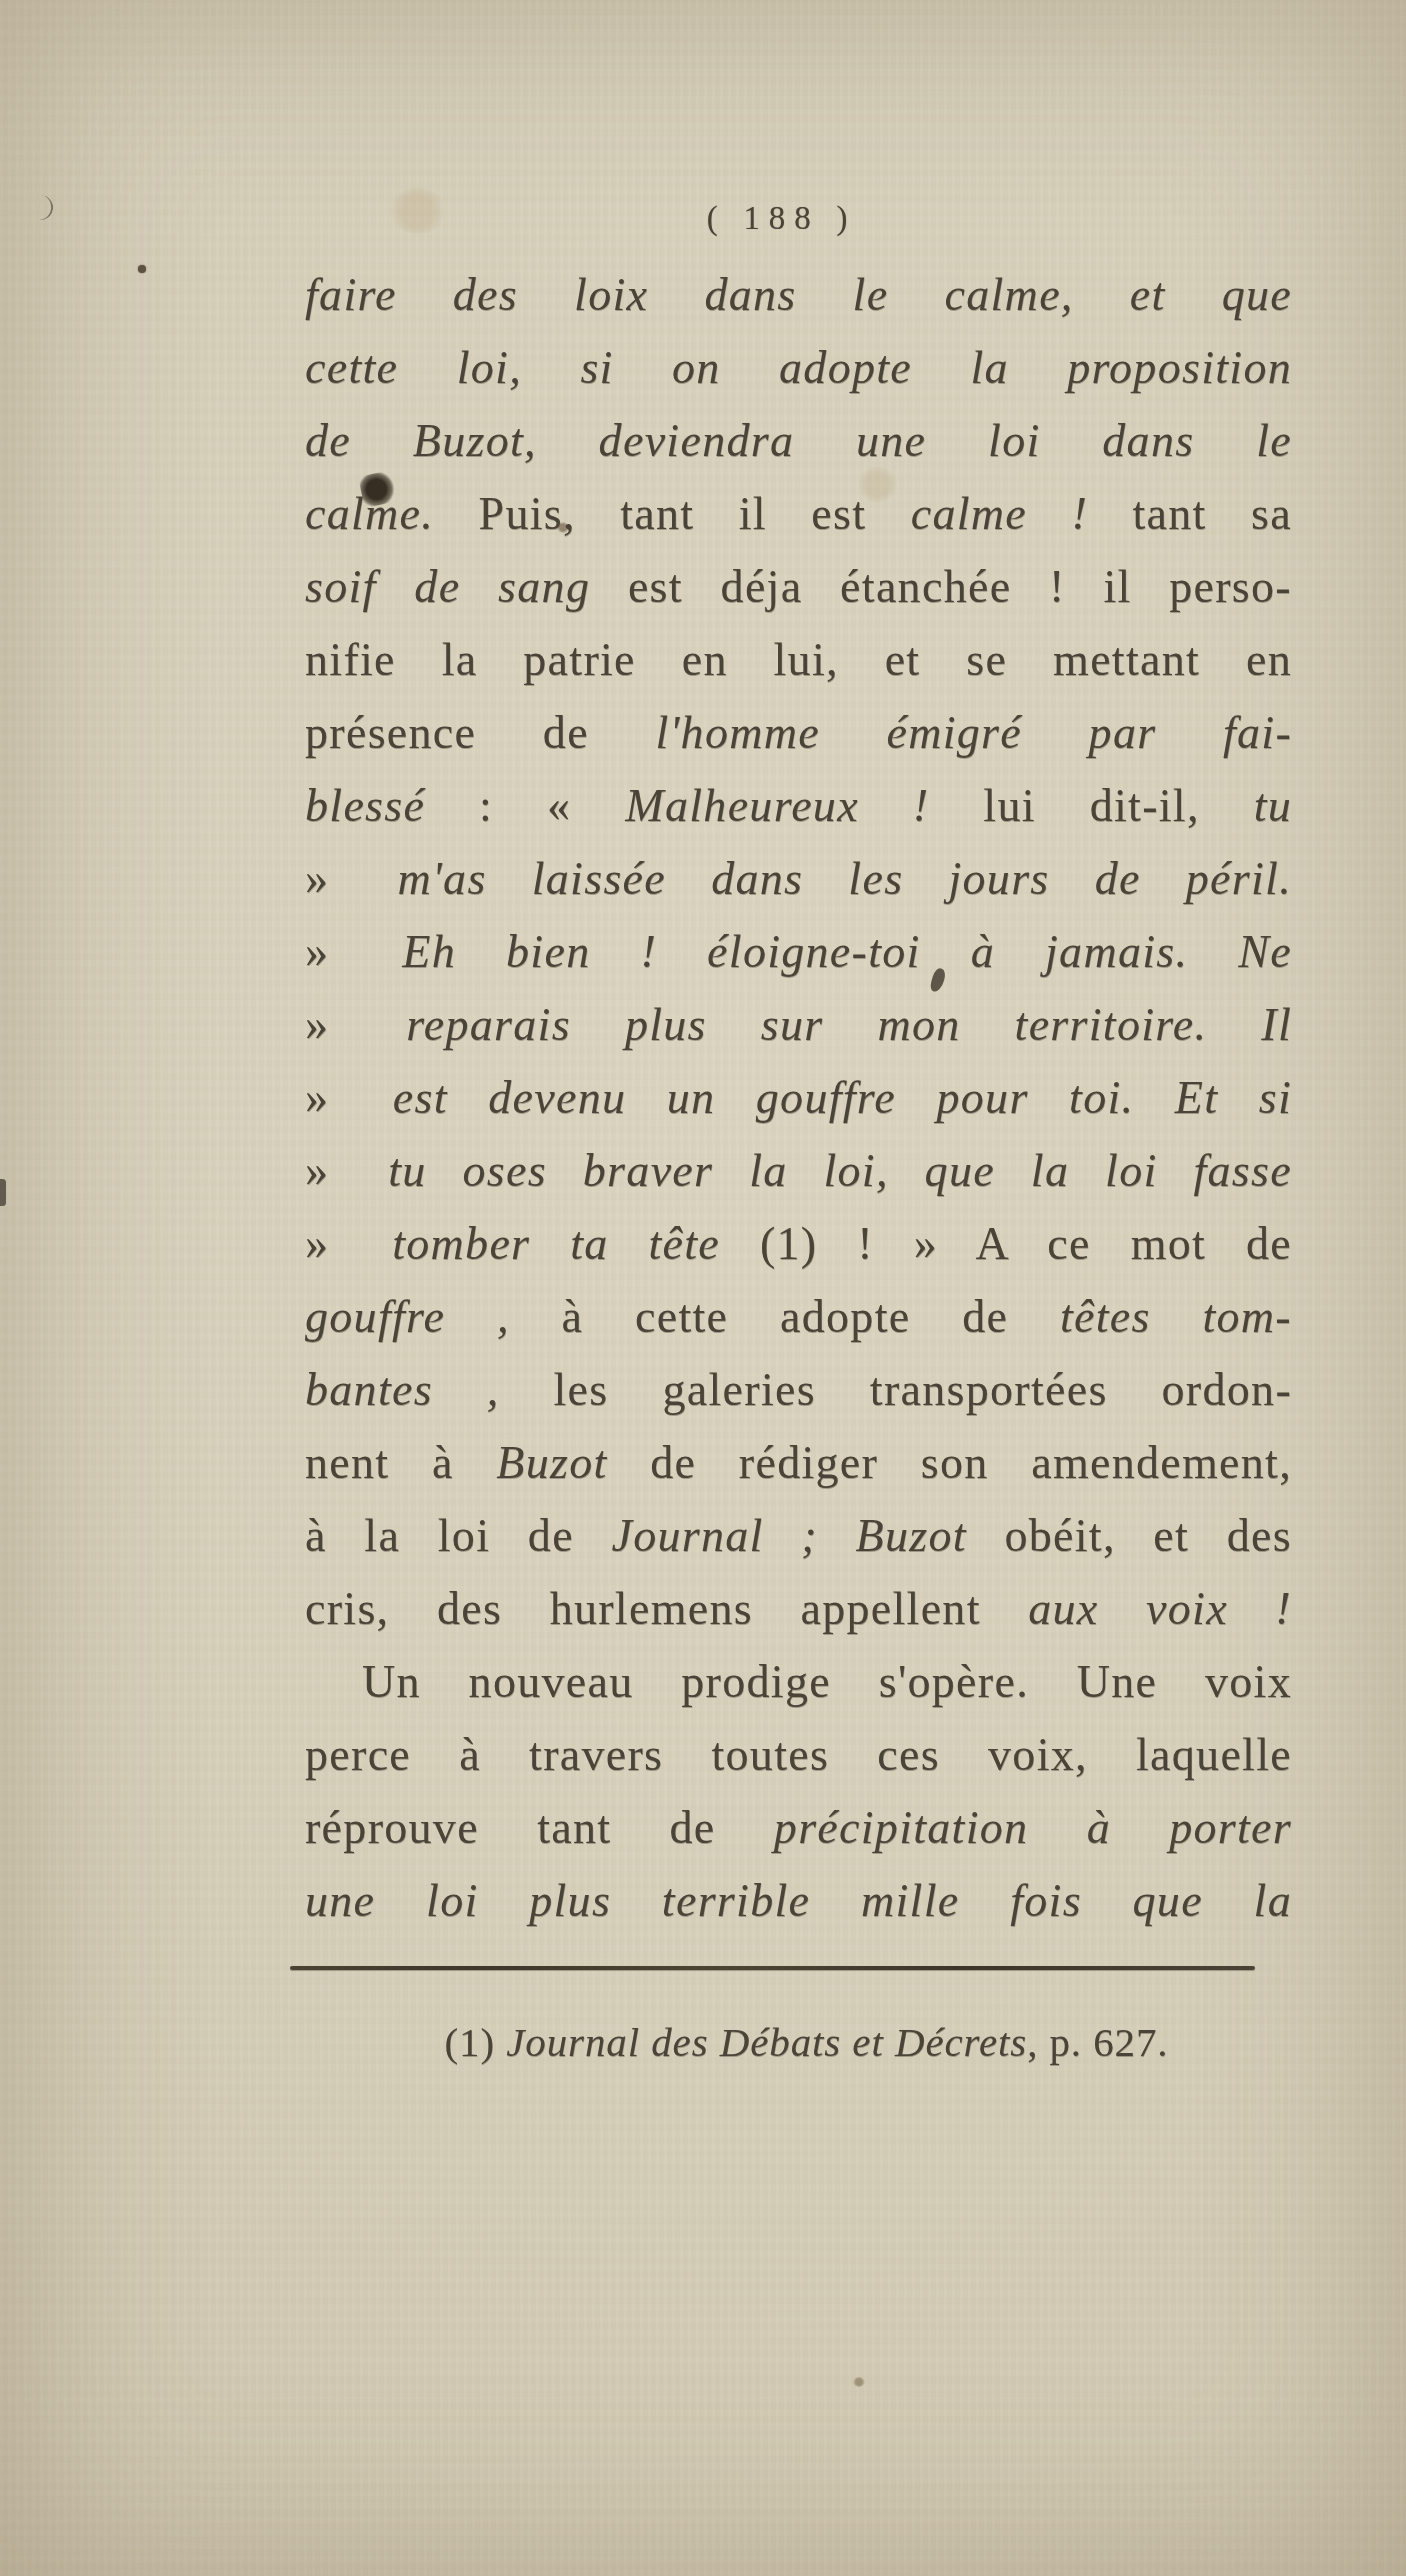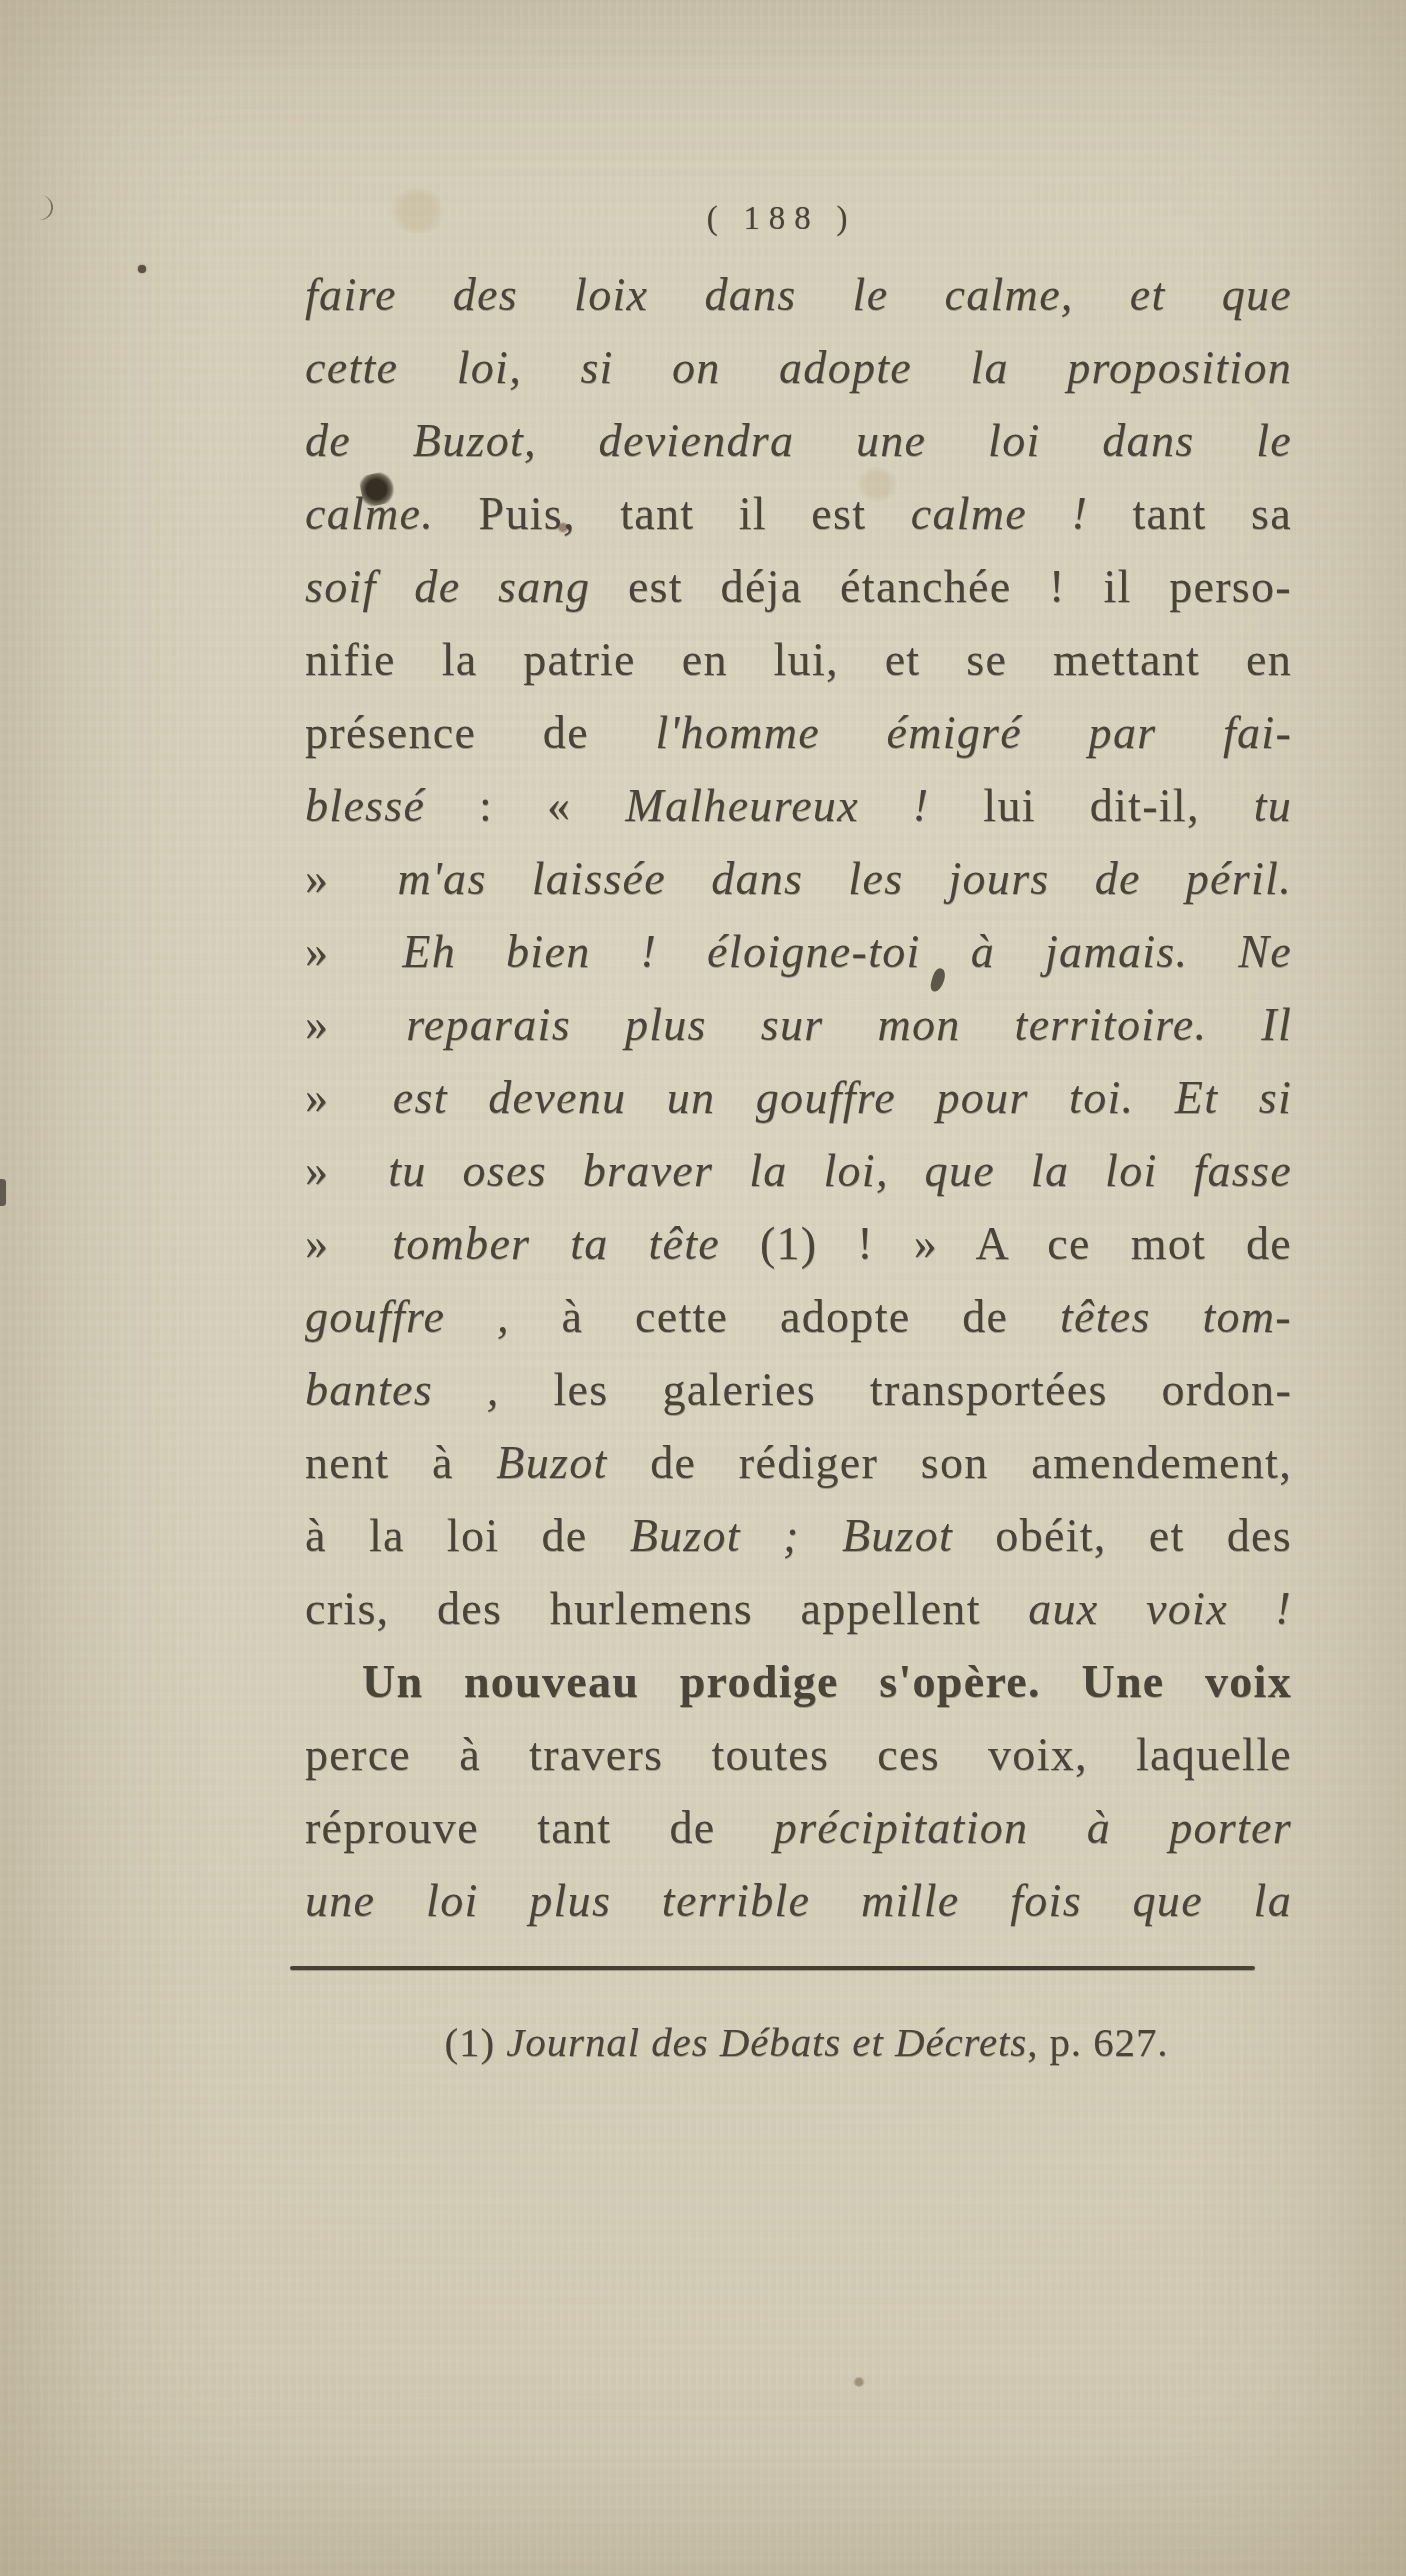--- a/index.html
+++ b/index.html
@@ -46,21 +46,21 @@
   .line {
     height: 73px;
     line-height: 73px;
     font-size: 46px;
     letter-spacing: 1.3px;
     text-align: justify;
     text-align-last: justify;
     white-space: nowrap;
     text-shadow: 0.5px 0.7px 0.6px rgba(70,62,50,0.38);
   }
-  .line.indent { padding-left: 57px; font-weight: bold; }
+  .line.indent { padding-left: 57px; }
   .it { font-style: italic; }
   .ro { font-style: normal; }
   .gm { margin-right: 23px; }
 
   .footnote-rule {
     position: absolute;
     top: 1966px; left: 290px; width: 965px; height: 4.4px;
     background: linear-gradient(90deg,
       #4a4232 0%, #3e372a 18%, #4c4433 45%, #3c352a 70%, #4a4234 100%);
     border-radius: 2.7px;
@@ -147,21 +147,21 @@
       <div class="line"><span class="it">blessé</span><span class="ro"> : « </span><span class="it">Malheureux !</span><span class="ro"> lui dit-il, </span><span class="it">tu</span></div>
       <div class="line"><span class="ro gm">»</span><span class="it"> m'as laissée dans les jours de péril.</span></div>
       <div class="line"><span class="ro gm">»</span><span class="it"> Eh bien ! éloigne-toi à jamais. Ne</span></div>
       <div class="line"><span class="ro gm">»</span><span class="it"> reparais plus sur mon territoire. Il</span></div>
       <div class="line"><span class="ro gm">»</span><span class="it"> est devenu un gouffre pour toi. Et si</span></div>
       <div class="line"><span class="ro gm">»</span><span class="it"> tu oses braver la loi, que la loi fasse</span></div>
       <div class="line"><span class="ro gm">»</span><span class="it"> tomber ta tête </span><span class="ro">(1) ! » A ce mot de</span></div>
       <div class="line"><span class="it">gouffre ,</span><span class="ro"> à cette adopte de </span><span class="it">têtes tom-</span></div>
       <div class="line"><span class="it">bantes ,</span><span class="ro"> les galeries transportées ordon-</span></div>
       <div class="line"><span class="ro">nent à </span><span class="it">Buzot</span><span class="ro"> de rédiger son amendement,</span></div>
-      <div class="line"><span class="ro">à la loi de </span><span class="it">Buzot ;</span><span class="ro"> </span><span class="it">Buzot</span><span class="ro"> obéit, et des</span></div>
+      <div class="line"><span class="ro">à la loi de </span><span class="it">Journal ;</span><span class="ro"> </span><span class="it">Buzot</span><span class="ro"> obéit, et des</span></div>
       <div class="line"><span class="ro">cris, des hurlemens appellent </span><span class="it">aux voix !</span></div>
       <div class="line indent"><span class="ro">Un nouveau prodige s'opère. Une voix</span></div>
       <div class="line"><span class="ro">perce à travers toutes ces voix, laquelle</span></div>
       <div class="line"><span class="ro">réprouve tant de </span><span class="it">précipitation à porter</span></div>
       <div class="line"><span class="it">une loi plus terrible mille fois que la</span></div>
     </div>
 
   <div class="footnote-rule"></div>
 
   <div class="footnote"><span class="ro">(1) </span><span class="it">Journal des Débats et Décrets</span><span class="ro">, p. 627.</span></div>

